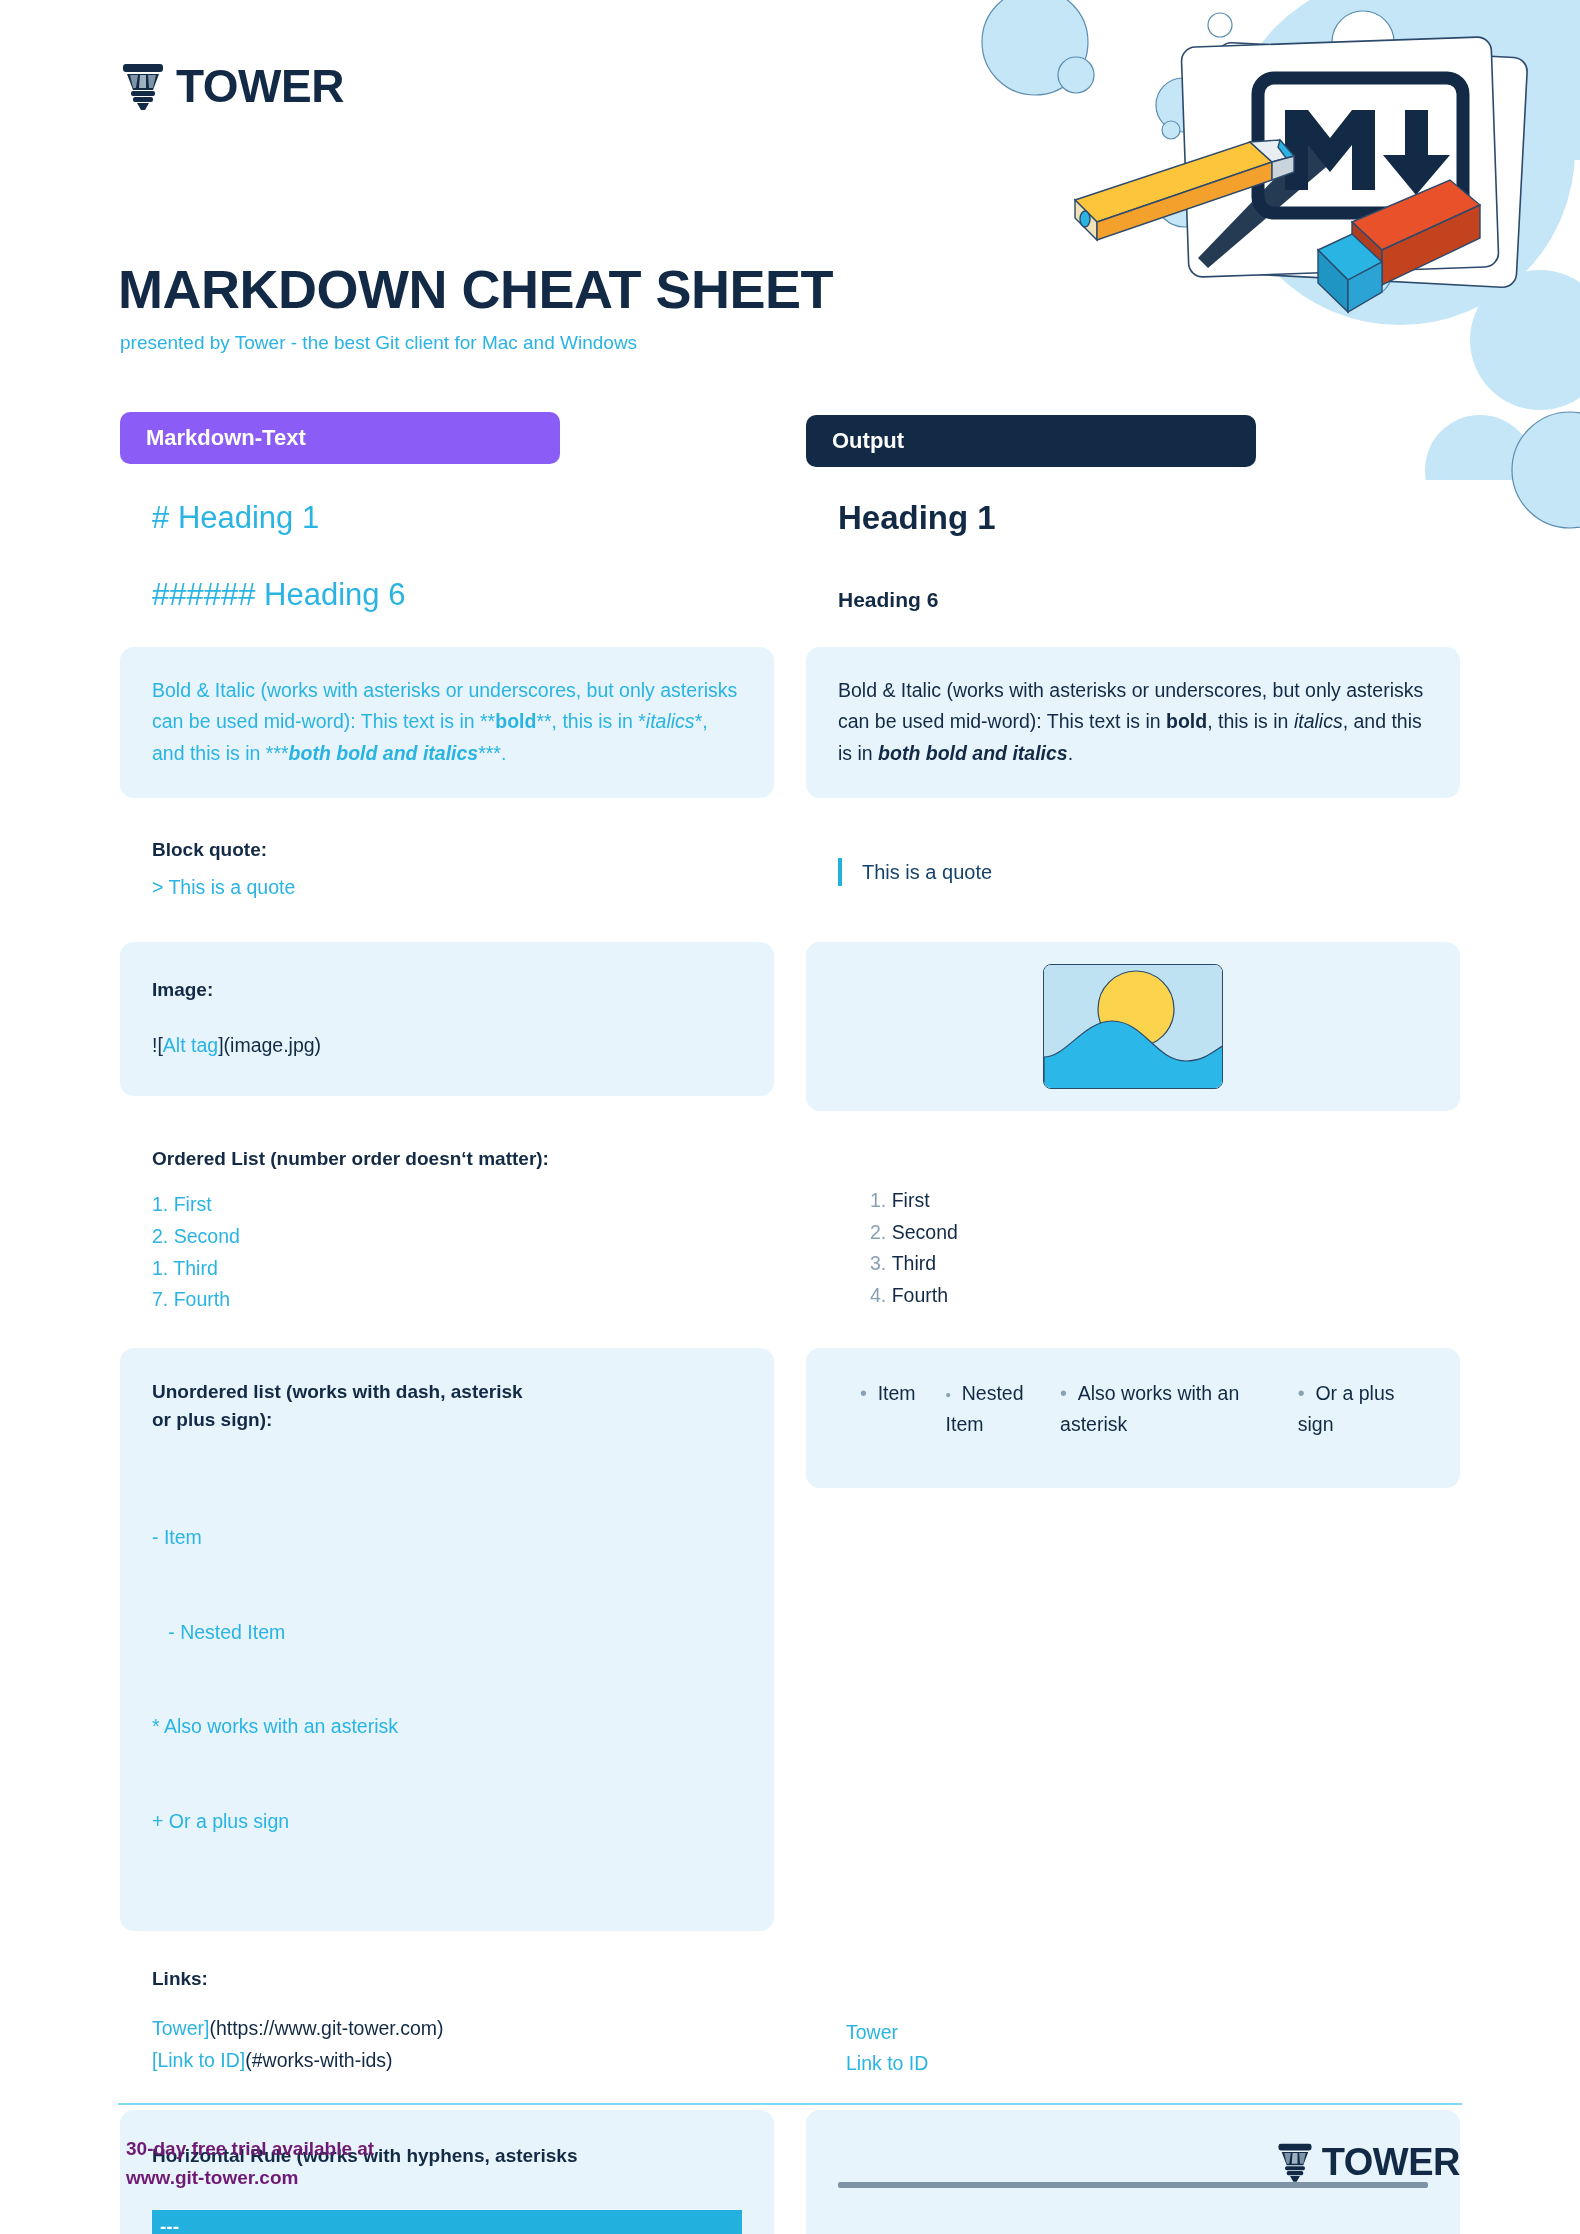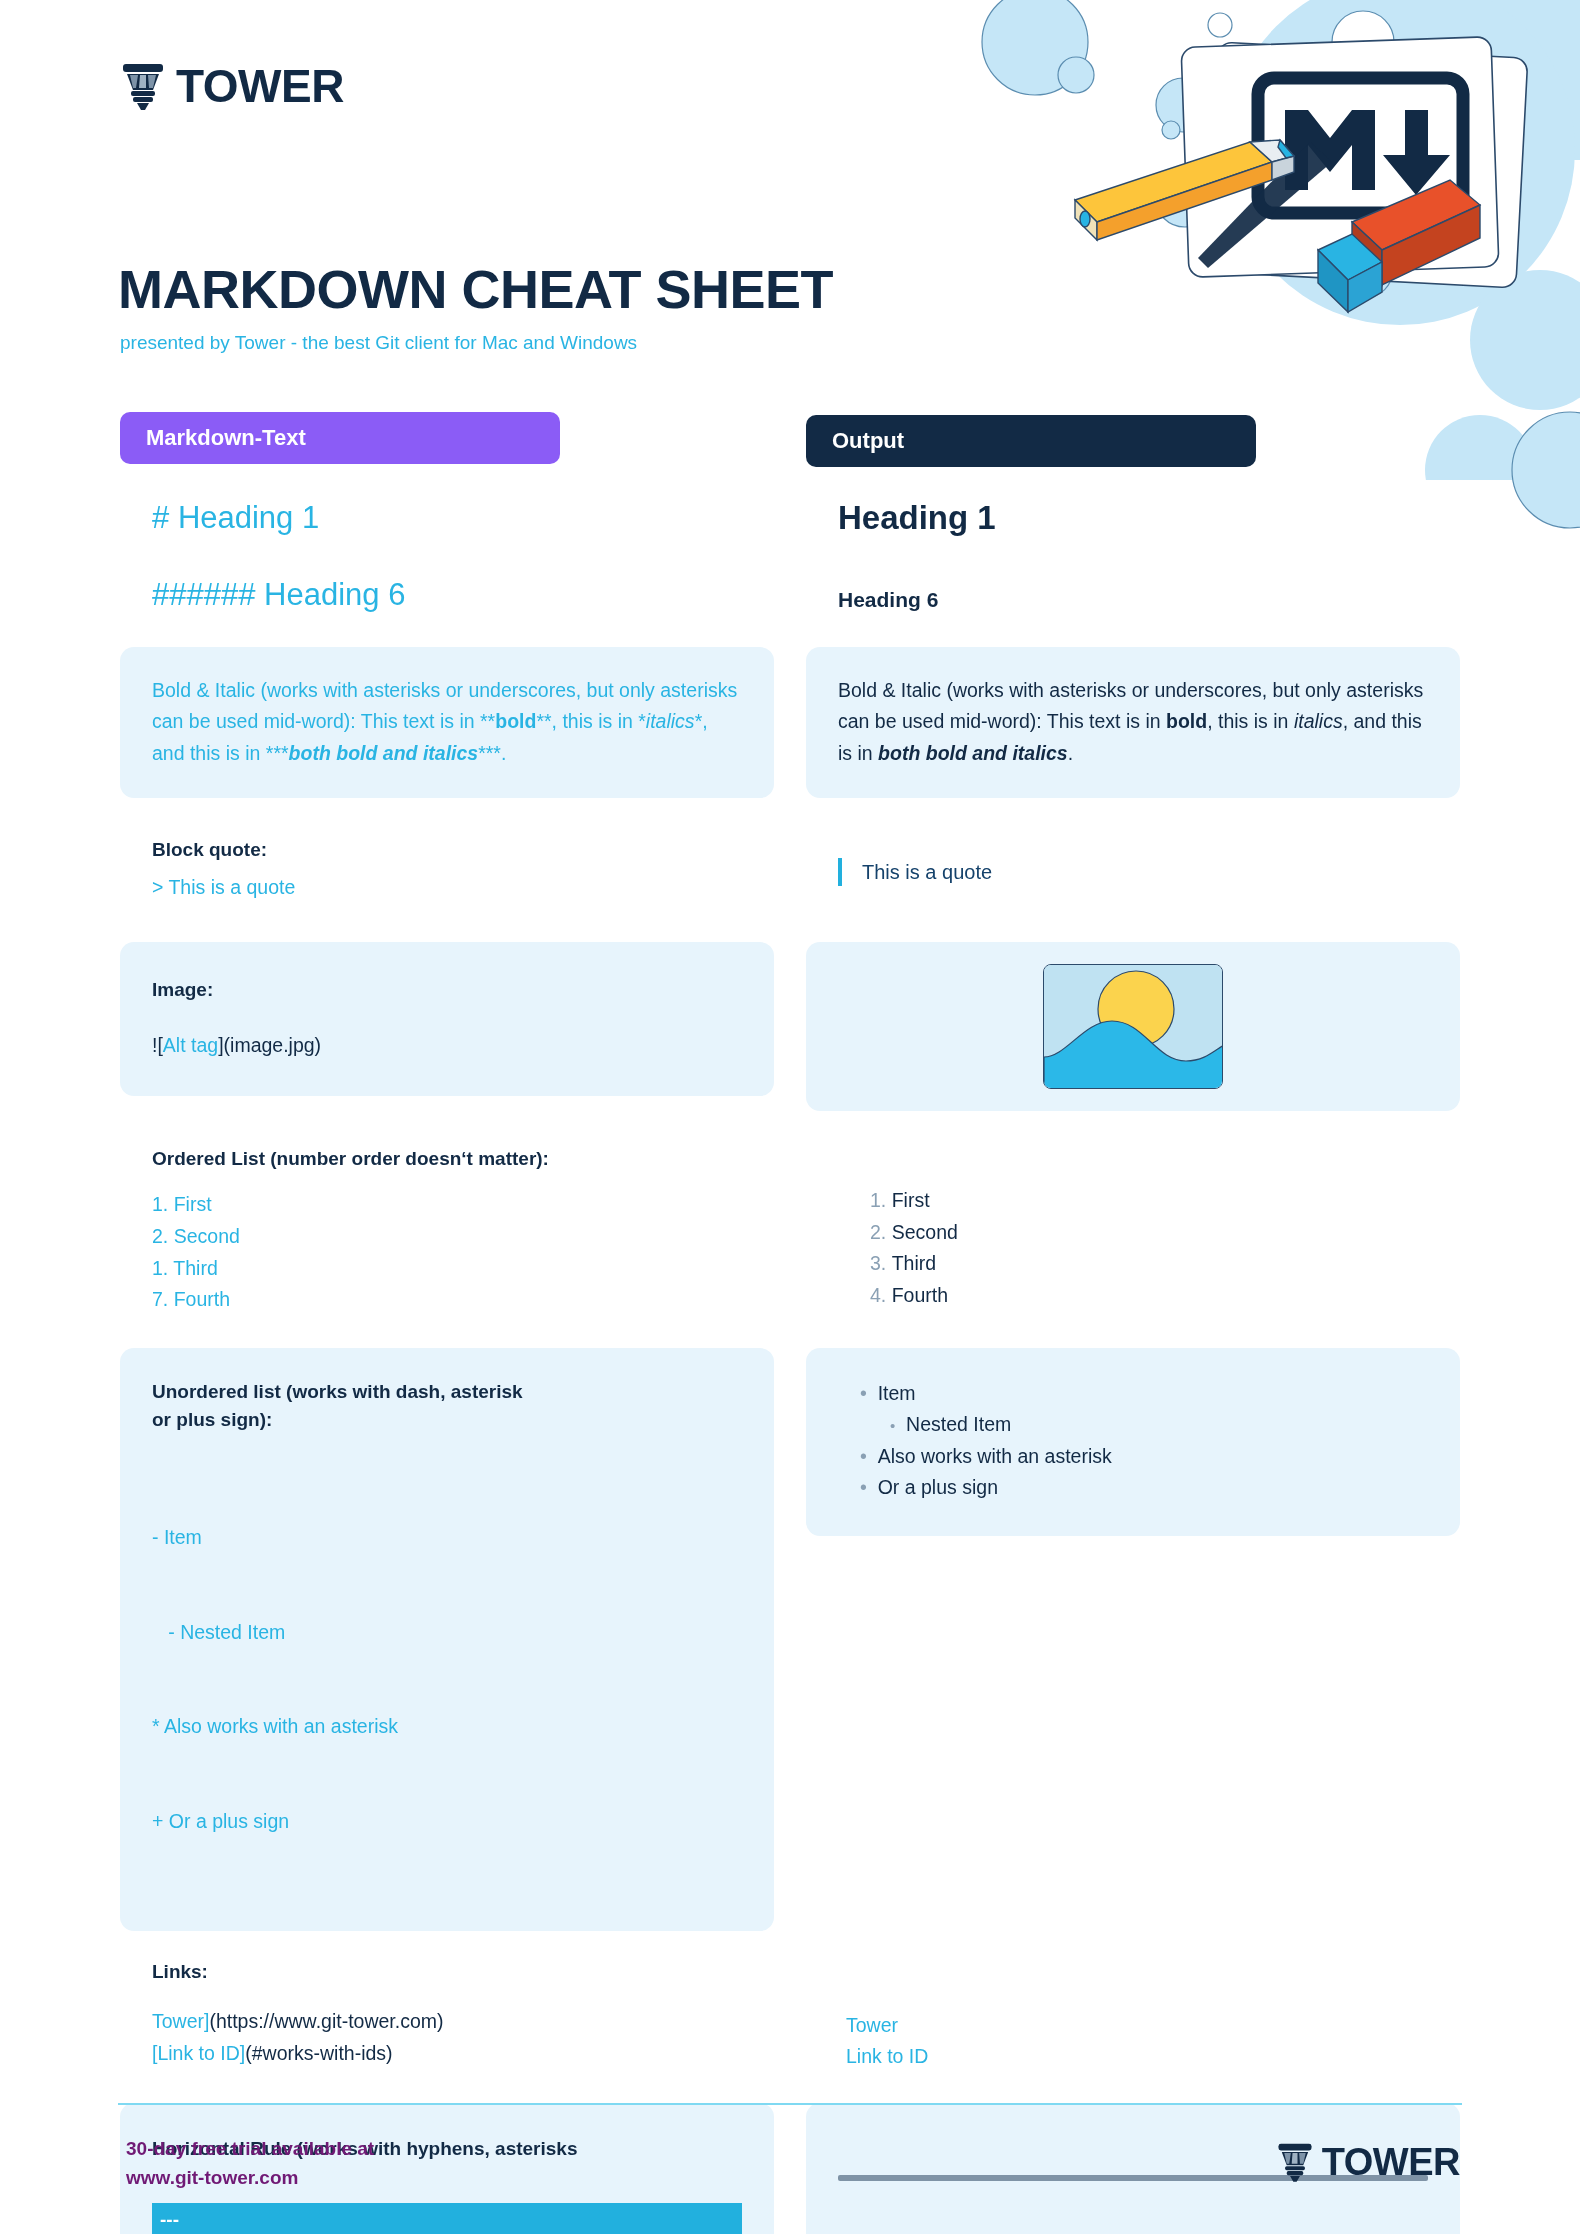--- a/index.html
+++ b/index.html
@@ -382,30 +382,30 @@
         </div>
         <div class="code" style="margin-top:24px; white-space:pre;">
           <div>- Item</div>
           <div>   - Nested Item</div>
           <div>* Also works with an asterisk</div>
           <div>+ Or a plus sign</div>
         </div>
       </div>
     </div>
     <div class="col">
-      <div class="card list out-text" style="padding:30px 32px 32px 54px; display:flex; flex-direction:column; justify-content:flex-end;">
+      <div class="card list out-text" style="padding:30px 32px 47px 54px; display:flex; justify-content:flex-end;">
         <div><span class="bullet">•</span>&nbsp;&nbsp;<span>Item</span></div>
         <div style="padding-left:30px;"><span class="bullet" style="font-size:15px;">•</span>&nbsp;&nbsp;<span>Nested Item</span></div>
         <div><span class="bullet">•</span>&nbsp;&nbsp;<span>Also works with an asterisk</span></div>
         <div><span class="bullet">•</span>&nbsp;&nbsp;<span>Or a plus sign</span></div>
       </div>
     </div>
   </div>
 
-  <div class="row" style="margin-top:23px;gap:8px;">
+  <div class="row" style="margin-top:30px;gap:8px;">
     <div class="col">
       <div class="plain">
         <div class="label">Links:</div>
         <div class="code" style="margin-top:20px;">
           <div><span>Tower]</span><span class="out-text">(https://www.git-tower.com)</span></div>
           <div><span>[Link to ID]</span><span class="out-text">(#works-with-ids)</span></div>
         </div>
       </div>
     </div>
     <div class="col">

